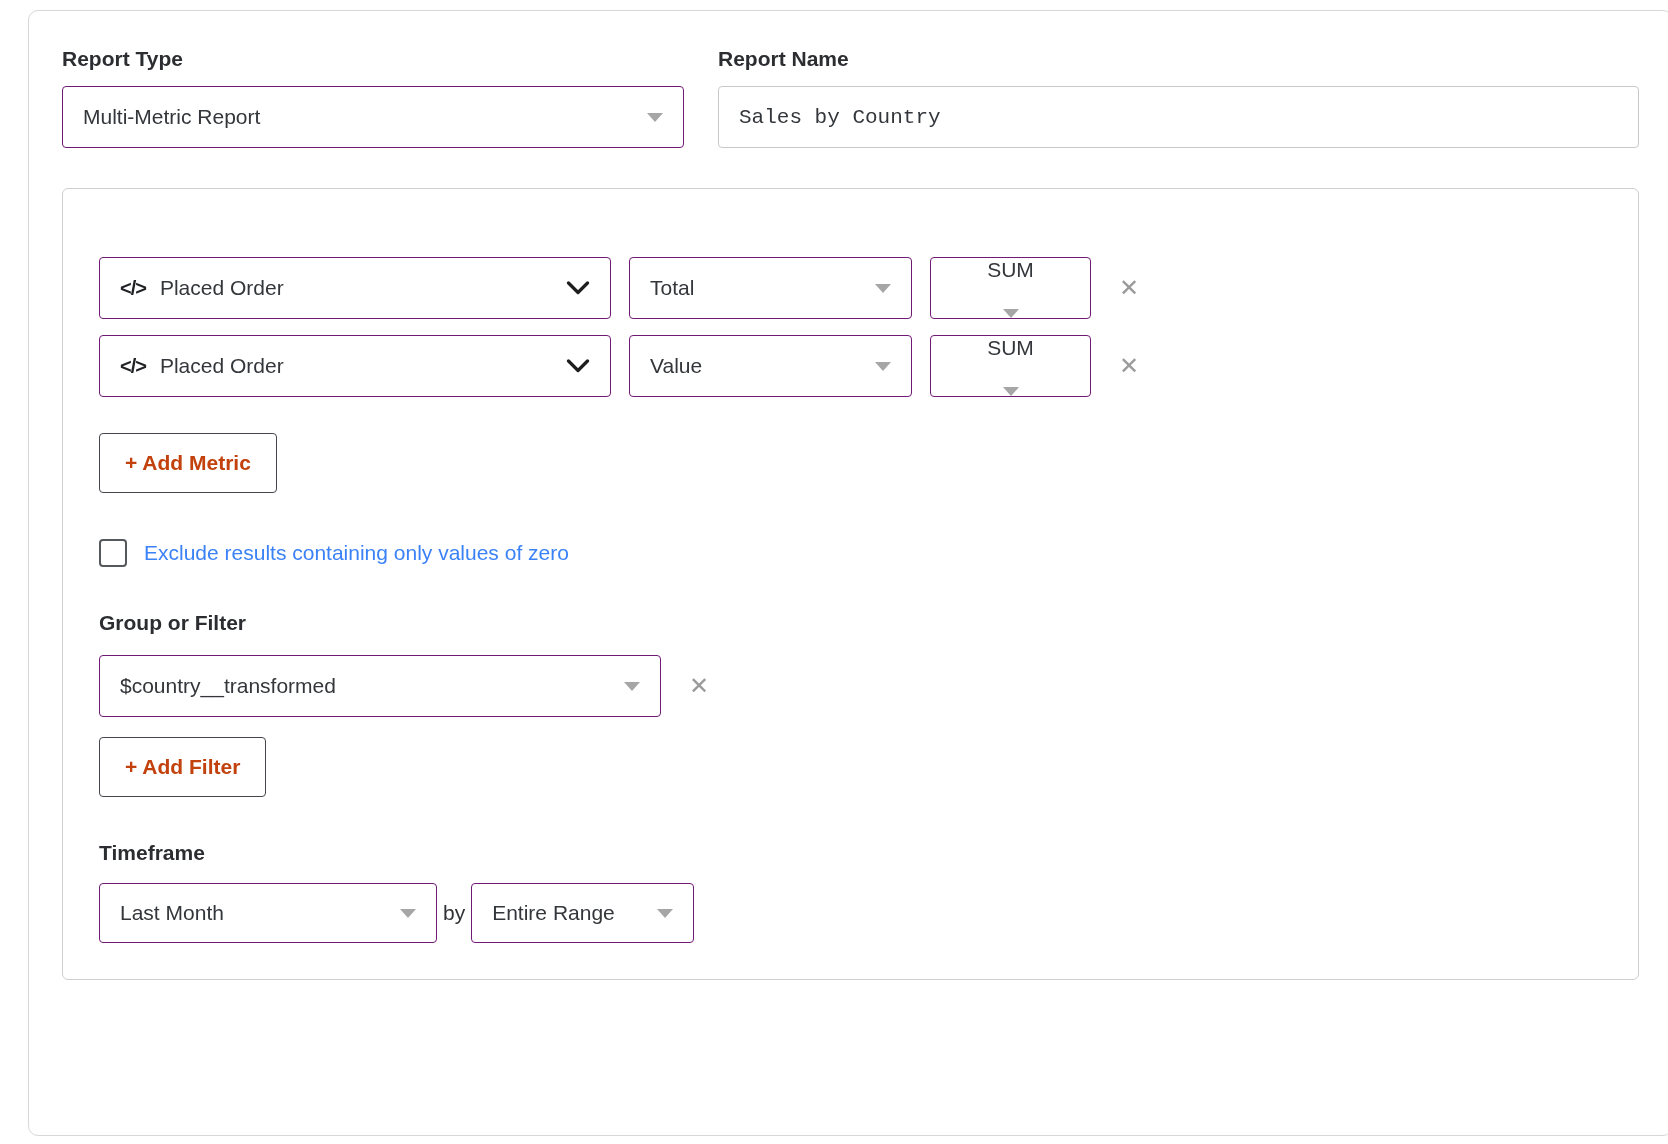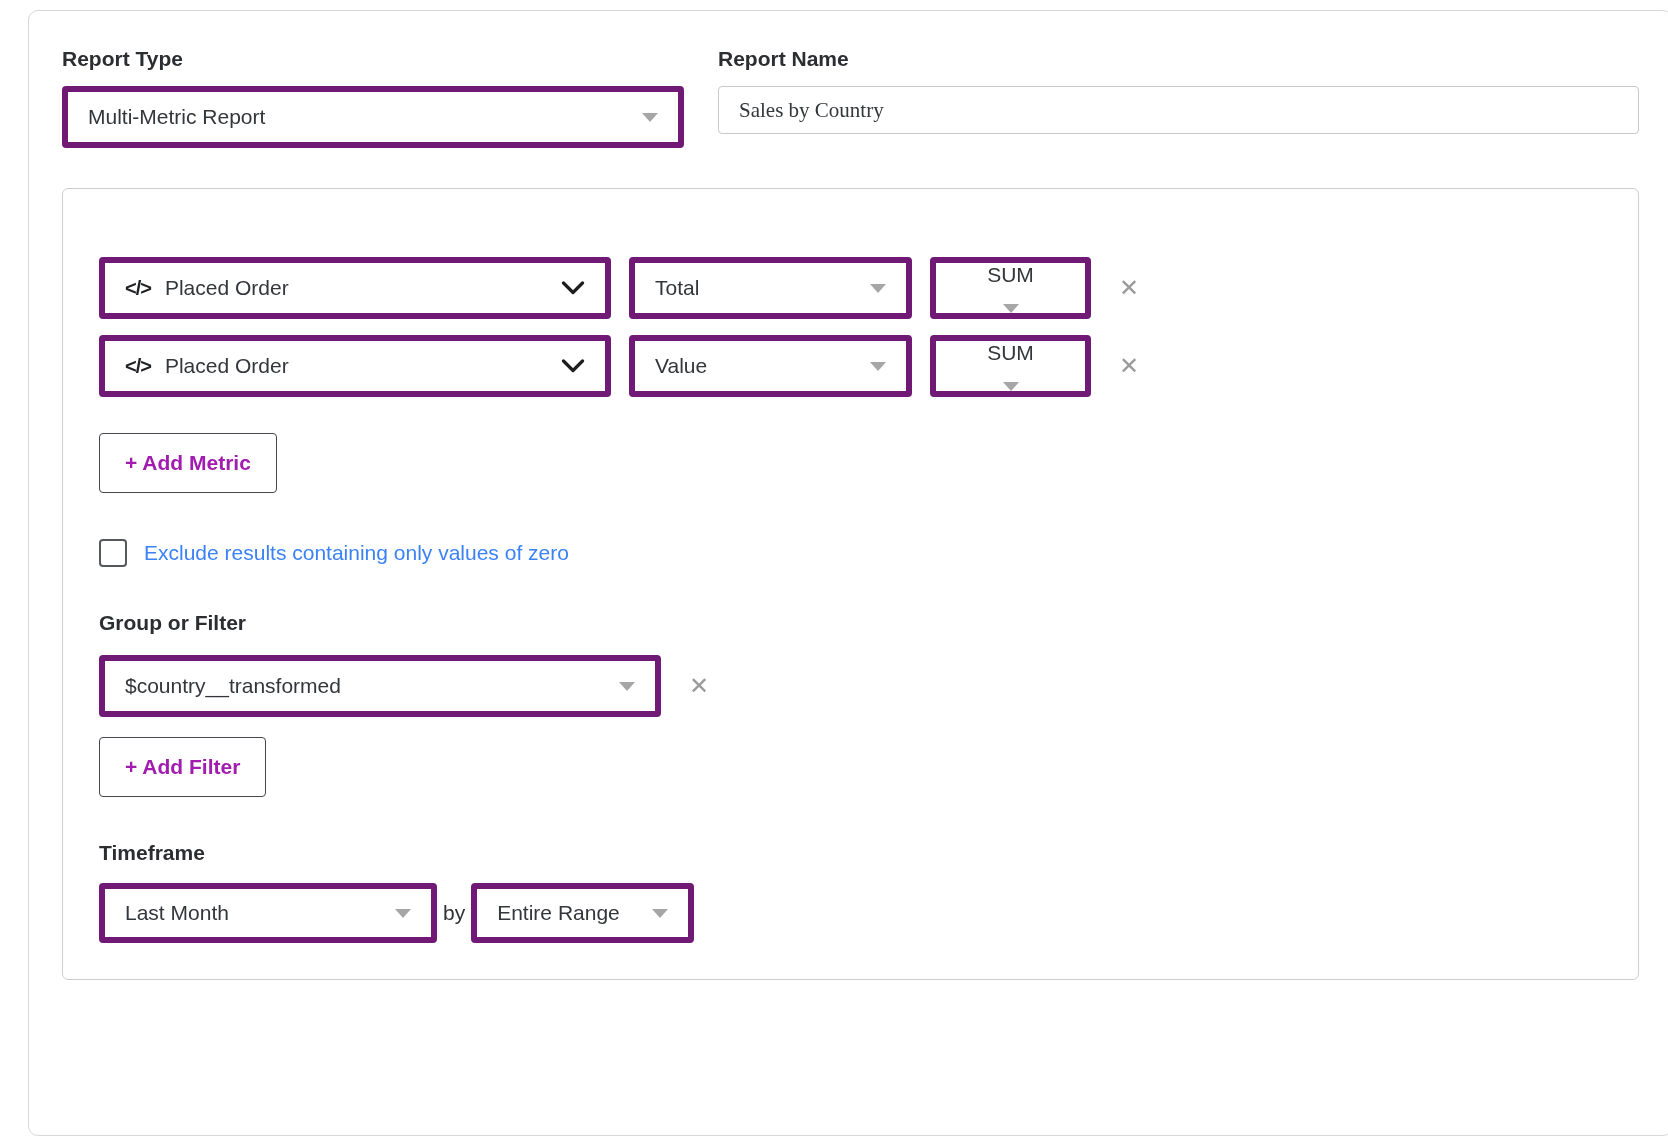--- a/index.html
+++ b/index.html
@@ -7,51 +7,51 @@
               font-family:"Liberation Sans","DejaVu Sans",sans-serif; color:#2d2f33; }
 
   .outer-card { position:absolute; left:28px; top:10px; width:1645px; height:1126px;
                 border:1px solid #d8d8d8; border-radius:10px; background:#fff; }
 
   .top-row { display:flex; gap:34px; padding:36px 33px 0 33px; }
   .field-label { font-size:21px; font-weight:bold; color:#2b2d31; margin-bottom:15px; }
   .field-col-1 { width:622px; flex:0 0 auto; }
   .field-col-2 { flex:1; }
 
-  .select { height:62px; border:6px solid #701a75; border-radius:4px; background:#fff;
+  .select { height:62px; border:1px solid #701a75; border-radius:4px; background:#fff;
             display:flex; align-items:center; padding:0 20px; font-size:21px; color:#33363a;
             cursor:pointer; }
   .select .grow { flex:1; }
   .tri { width:0; height:0; border-left:8px solid transparent; border-right:8px solid transparent;
          border-top:9px solid #a6a6a6; flex:0 0 auto; }
 
-  .text-input { width:100%; height:48px; border:1px solid #c9c9c9; border-radius:4px;
+  .text-input { width:100%; height:62px; border:1px solid #c9c9c9; border-radius:4px;
                 font-size:21px; color:#33363a; padding:0 20px;
-                font-family:Liberation Serif, serif; }
+                font-family:Liberation Mono, monospace; }
 
   .configure-panel { margin:40px 33px 0 33px; border:1px solid #cfcfcf; border-radius:6px;
                      padding:32px 36px 36px 36px; }
   .panel-head { display:flex; align-items:flex-start; justify-content:space-between; }
   .panel-title { font-size:23px; font-weight:600; color:#2e3033; padding-top:6px; }
   .collapse-btn { width:22px; height:22px; border:2px solid #3a3c40; border-radius:3px;
                   position:relative; cursor:pointer; background:#fff; margin-top:8px; }
   .collapse-btn::after { content:""; position:absolute; left:4px; right:4px; top:50%;
                          margin-top:-1px; height:2px; background:#3a3c40; }
 
   .metric-rows { margin-top:36px; }
   .metric-row { display:flex; align-items:center; margin-bottom:16px; }
   .metric-select { width:512px; gap:14px; }
   .metric-select .code { font-weight:bold; font-size:20px; color:#202225; letter-spacing:-1px; }
   .metric-select .label { flex:1; }
   .prop-select  { width:283px; margin-left:18px; }
   .agg-select   { width:161px; margin-left:18px;flex-direction:column; }
   .close-x { font-size:24px; color:#9b9b9b; margin-left:28px; cursor:pointer; line-height:1; }
 
   .outline-btn { display:inline-block; margin-top:20px; border:1px solid #44474c; border-radius:4px;
-                 background:#fff; font-size:21px; font-weight:bold; color:#a21caf;
+                 background:#fff; font-size:21px; font-weight:bold; color:#c2410c;
                  padding:17px 25px; cursor:pointer;
                  font-family:"Liberation Sans","DejaVu Sans",sans-serif; }
 
   .checkbox-row { display:flex; align-items:center; gap:17px; margin-top:46px; }
   .checkbox { width:28px; height:28px; border:2px solid #55585c; border-radius:4px;
               background:#fff; cursor:pointer; flex:0 0 auto; }
   .checkbox-label { font-size:21px; color:#3b82f6; }
 
   .section-label { font-size:21px; font-weight:bold; color:#2b2d31; margin-top:44px; }
 

